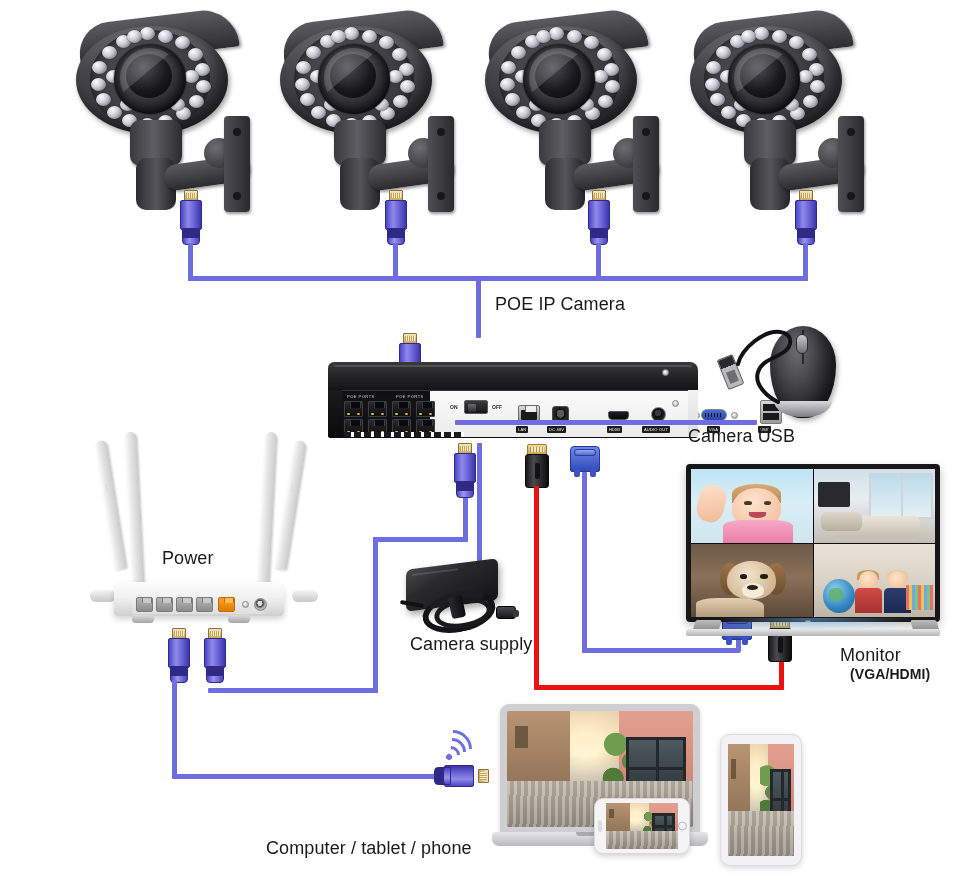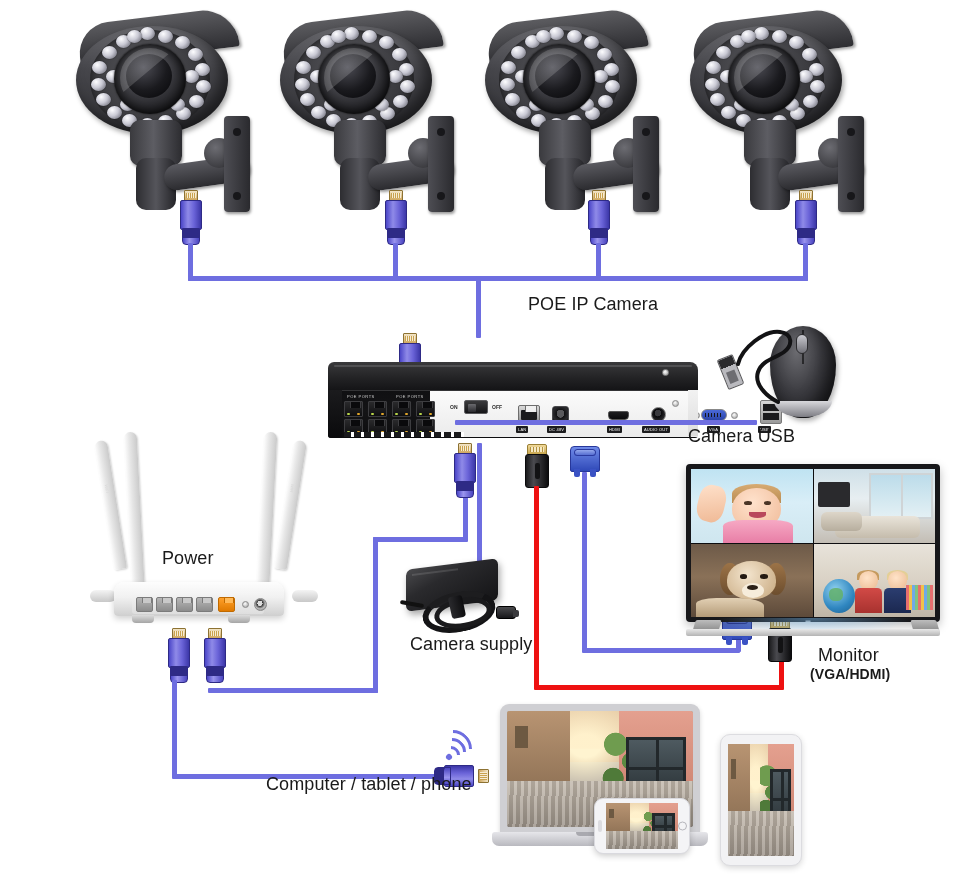--- a/index.html
+++ b/index.html
@@ -3,21 +3,21 @@
 <meta charset="utf-8">
 <style>
   * { box-sizing: border-box; }
   html, body { margin:0; padding:0; background:#ffffff; }
   body { width:960px; height:896px; position:relative; overflow:hidden;
          font-family:"Liberation Sans", sans-serif; color:#111; }
 
   #stage { position:absolute; inset:0; }
 
   .lbl { position:absolute; white-space:nowrap; font-size:18px; color:#1a1a1a; letter-spacing:.1px; }
-  .lbl.sub { font-size:14px; font-weight:bold; }
+  .lbl.sub { font-size:14px; font-weight:bold;margin-left:40px; }
 
   
   .cab { position:absolute; background:#6e6ee0; }
   .cab.red { background:#ee1111; }
   .cabH { height:5px; border-radius:1px; }
   .cabV { width:5px; border-radius:1px; }
 
   
   .rj45 { position:absolute; width:22px; height:55px; }
   .rj45 .clip { position:absolute; left:4px; top:0; width:14px; height:11px;
@@ -469,21 +469,21 @@
       <div class="boot"></div>
     </div>
 
   <div class="cab cabV" style="left:188px; top:243px; height:38px;"></div>
   <div class="cab cabV" style="left:393px; top:243px; height:38px;"></div>
   <div class="cab cabV" style="left:596px; top:243px; height:38px;"></div>
   <div class="cab cabV" style="left:803px; top:243px; height:38px;"></div>
   <div class="cab cabH" style="left:188px; top:276px; width:620px;"></div>
   <div class="cab cabV" style="left:476px; top:276px; height:62px;"></div>
 
-  <div class="lbl" style="left:495px; top:294px;margin-left:33px;">POE IP Camera</div>
+  <div class="lbl" style="left:495px; top:294px;">POE IP Camera</div>
 
   <div class="rj45" style="left:399px; top:333px;">
     <div class="clip"></div>
       <div class="body"></div>
       <div class="boot"></div>
     </div>
 
   <div class="nvr" style="left:328px; top:362px; width:370px; height:78px;">
     <div class="nvr-top"></div>
     <div class="nvr-face"></div>
@@ -716,21 +716,21 @@
         </div>
         <div class="books"></div>
       </div>
     </div>
     <div class="brand" style="left:47%; bottom:-1px;">▬</div>
   </div>
   <div class="tv-glow" style="left:716px; top:618px; width:196px;"></div>
   <div class="tv-foot" style="left:694px; top:620px; transform:skewX(-16deg);"></div>
   <div class="tv-foot" style="left:912px; top:620px; transform:skewX(16deg);"></div>
   <div class="tv-bar" style="left:686px; top:629px; width:254px;"></div>
-  <div class="lbl" style="left:818px; top:645px;">Monitor</div>
+  <div class="lbl" style="left:840px; top:645px;">Monitor</div>
   <div class="lbl sub" style="left:810px; top:666px;">(VGA/HDMI)</div>
 
   <div style="position:absolute; left:492px; top:702px; width:340px; height:190px;">
 
     <div class="tb-body" style="left:228px; top:32px; width:82px; height:132px;">
       <div class="tb-screen">
         <div class="street" style="position:absolute; inset:0;">
           <div class="st-left"></div>
             <div class="st-right"></div>
           <div class="st-ivy"></div>
@@ -763,15 +763,15 @@
           <div class="st-ivy"></div>
             <div class="st-win"></div>
             <div class="st-road"></div>
         </div>
       </div>
       <div class="ph-home"></div>
       <div class="ph-spk"></div>
     </div>
   </div>
 
-  <div class="lbl" style="left:266px; top:774px;">Computer / tablet / phone</div>
+  <div class="lbl" style="left:266px; top:838px;">Computer / tablet / phone</div>
 
 </div>
 
 </body></html>

